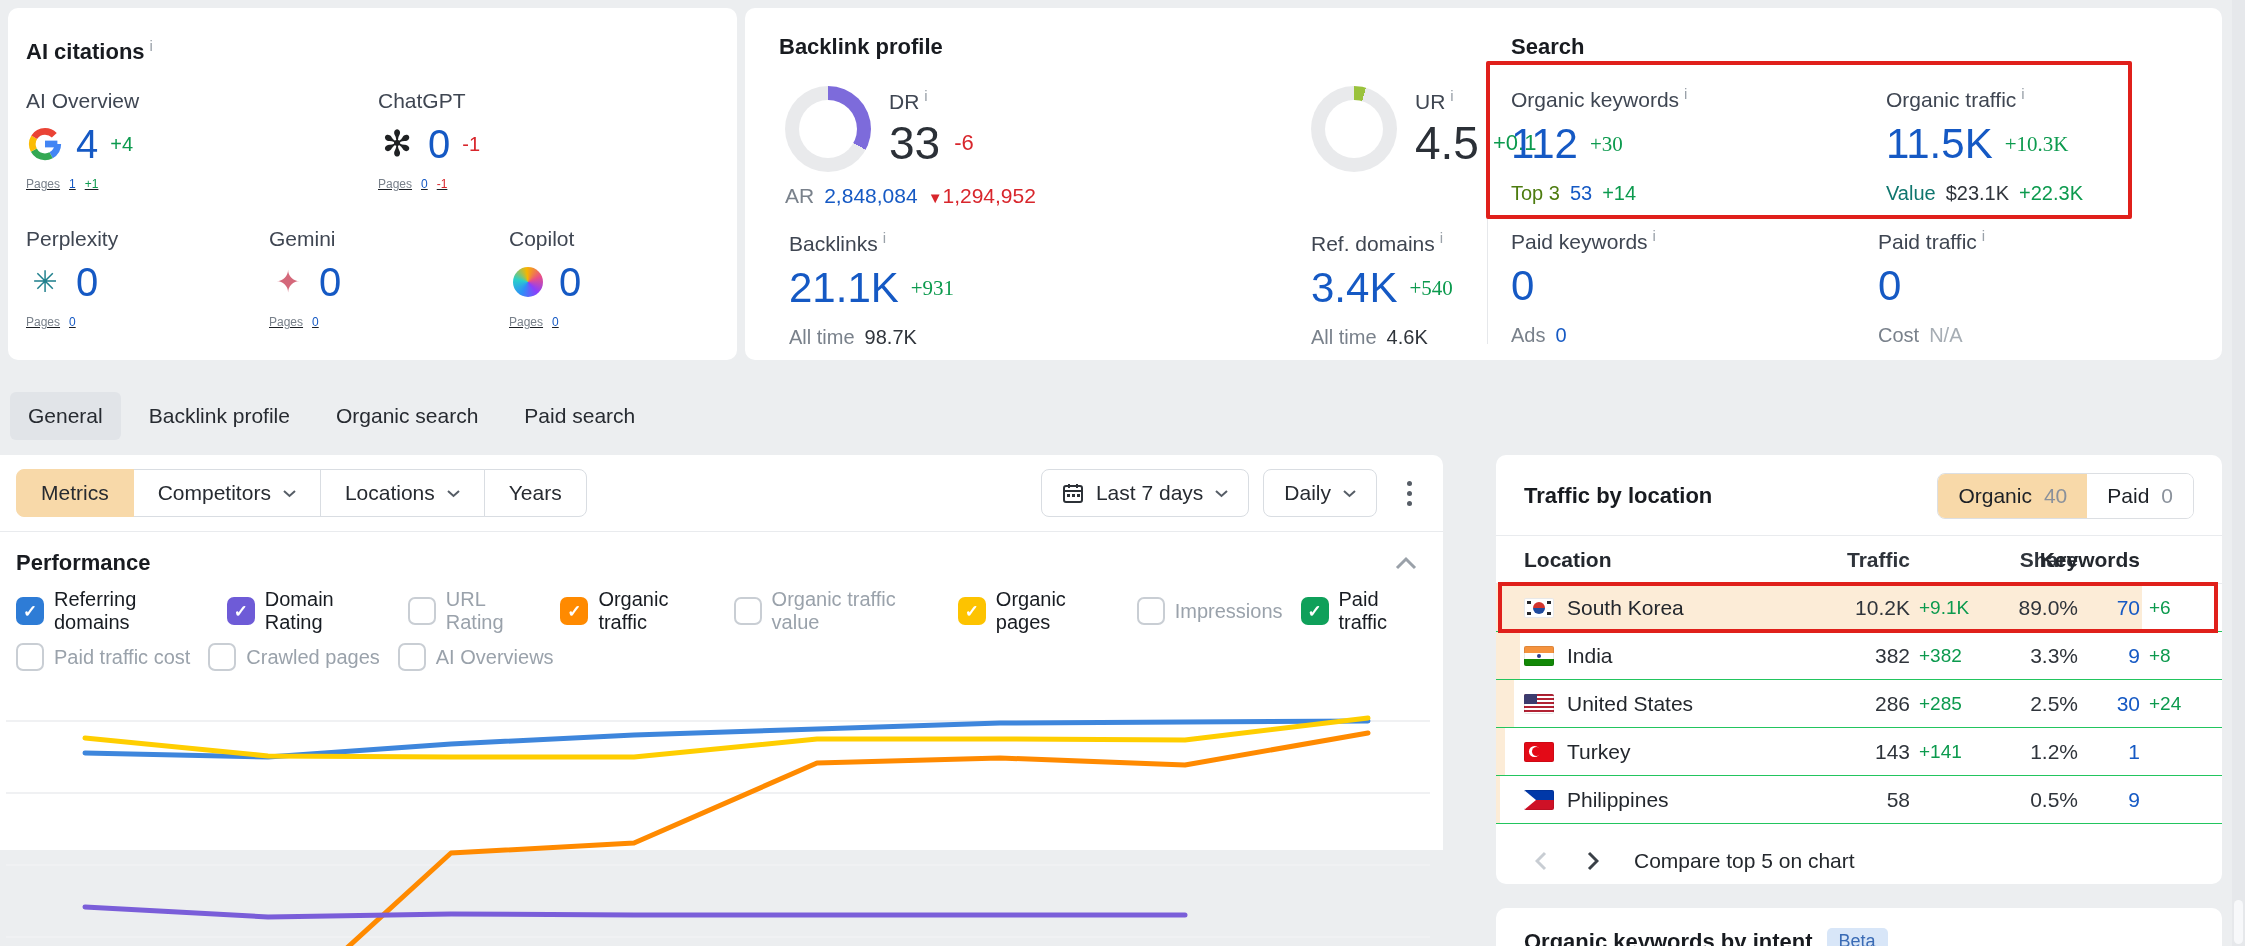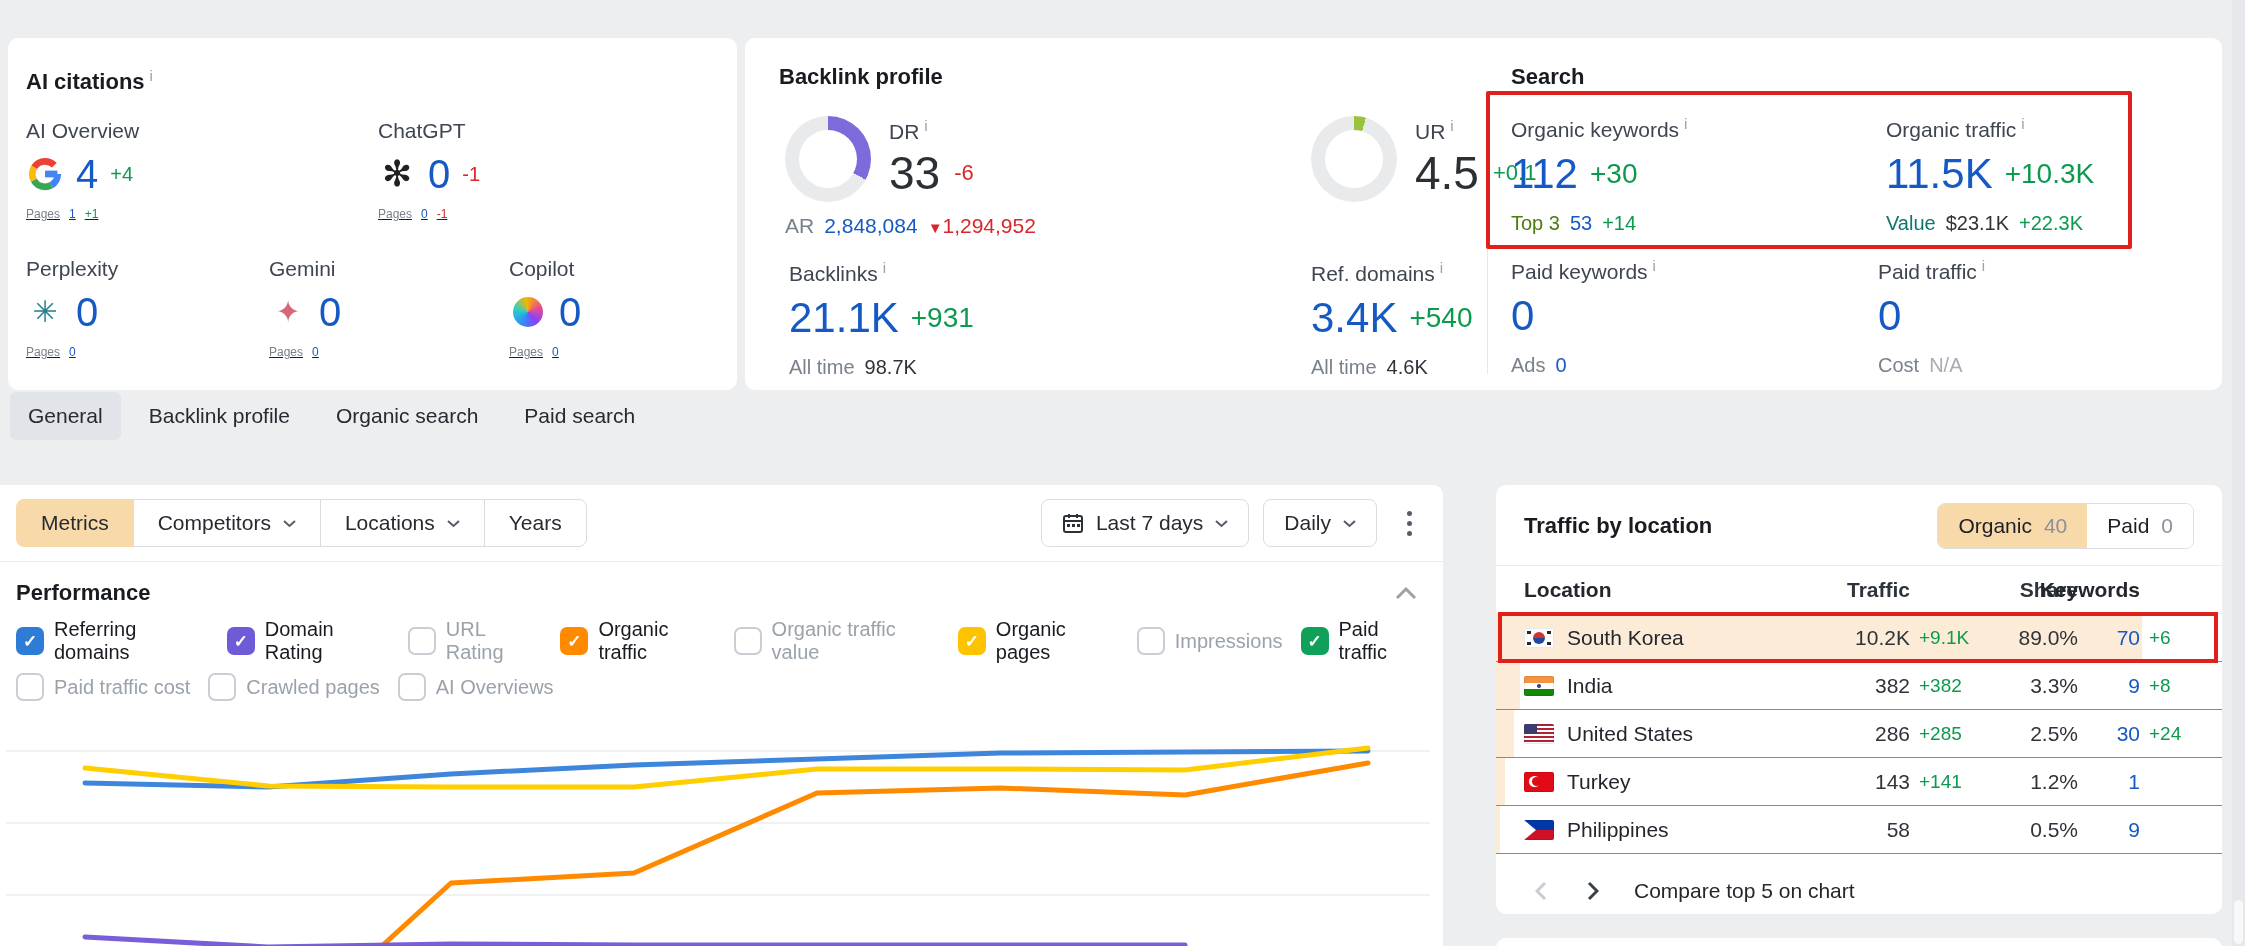--- a/index.html
+++ b/index.html
@@ -2,21 +2,21 @@
 <html><head>
 <meta charset="utf-8">
 <style>
   * { margin:0; padding:0; box-sizing:border-box; }
   html,body { width:2245px; height:946px; }
   body {
     position:relative; overflow:hidden;
     background:#eceef0; color:#1c2026;
     font-family:"Liberation Sans", sans-serif; font-size:21px;
   }
-  .card { position:absolute; background:#fff; border-radius:10px;margin-top:30px; }
+  .card { position:absolute; background:#fff; border-radius:10px; }
 
   
   .i-icon { font-size:15px; color:#9aa1a9; vertical-align:super; margin-left:5px; line-height:1; }
   .up   { color:#0c9a4e; }
   .down { color:#d8262c; }
   .blue { color:#1559c4; }
   .dark { color:#2f343b; }
   .muted{ color:#79818b; }
   .card-title { font-size:22px; font-weight:700; color:#181b20; }
 
@@ -49,35 +49,35 @@
   #bl-divider { position:absolute; left:742px; top:104px; width:1px; height:232px; background:#e6e8eb; }
 
   .abs { position:absolute; }
   .donut-row { display:flex; align-items:center; gap:18px; }
   .donut { position:relative; width:86px; height:86px; border-radius:50%; flex:none; }
   .donut::after { content:""; position:absolute; inset:14px; border-radius:50%; background:#fff; }
   .rating-value-row { display:flex; align-items:center; gap:14px; margin-top:2px; }
   .rating-big { font-size:46px; color:#2b3037; }
   .metric-label { font-size:21px; color:#3f4652; }
   .metric-block .blue-big { font-size:42px; color:#1559c4; margin-top:8px; display:flex; align-items:center; gap:12px; }
-  .metric-block .blue-big .delta-sm { font-size:28px; }
+  .metric-block .blue-big .delta-sm { font-size:21px;font-family:Liberation Serif, serif; }
   .sub-row { margin-top:14px; font-size:20px; display:flex; gap:10px; }
   #ar-row { margin-top:12px; font-size:21px; display:flex; gap:10px; align-items:center; }
   .tri-down { font-size:15px; }
 
   #search-red-box { position:absolute; left:741px; top:53px; width:646px; height:158px;
     border:4px solid #e0201b; border-radius:2px; pointer-events:none; }
 
   
   #tabs { position:absolute; left:10px; top:392px; display:flex; gap:10px; align-items:center; }
   .tab { padding:12px 18px; font-size:21px; color:#272b31; border-radius:6px; cursor:pointer; }
   .tab.active { background:#e1e4e8; }
 
   
-  #main-left { left:0; top:455px; width:1443px; height:491px; border-radius:0 10px 0 0; }
+  #main-left { left:0; top:455px; width:1443px; height:395px; border-radius:0 10px 0 0; }
   #filter-row { display:flex; justify-content:space-between; align-items:center; padding:14px 16px; }
   .seg-group { display:flex; }
   .seg { height:48px; padding:0 24px; display:flex; align-items:center; gap:12px;
     border:1px solid #d9dde2; background:#fff; font-size:21px; color:#272b31; margin-left:-1px; cursor:pointer; }
   .seg.active { background:#f8d9a9; border-color:#f8d9a9; position:relative; z-index:1; }
   .seg:first-child { border-radius:8px 0 0 8px; margin-left:0; }
   .seg:last-child  { border-radius:0 8px 8px 0; }
   .right-controls { display:flex; align-items:center; gap:14px; }
   .btn { height:48px; padding:0 20px; border:1px solid #d9dde2; border-radius:8px;
     display:flex; align-items:center; gap:12px; font-size:21px; background:#fff; color:#272b31; cursor:pointer; }

